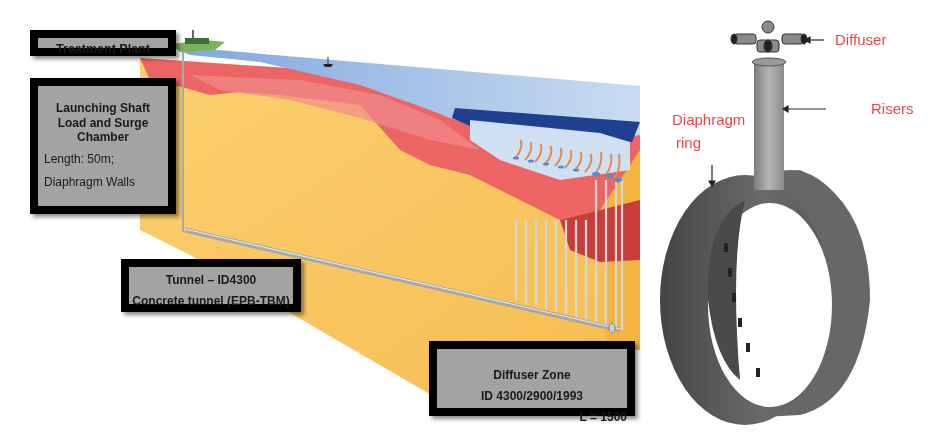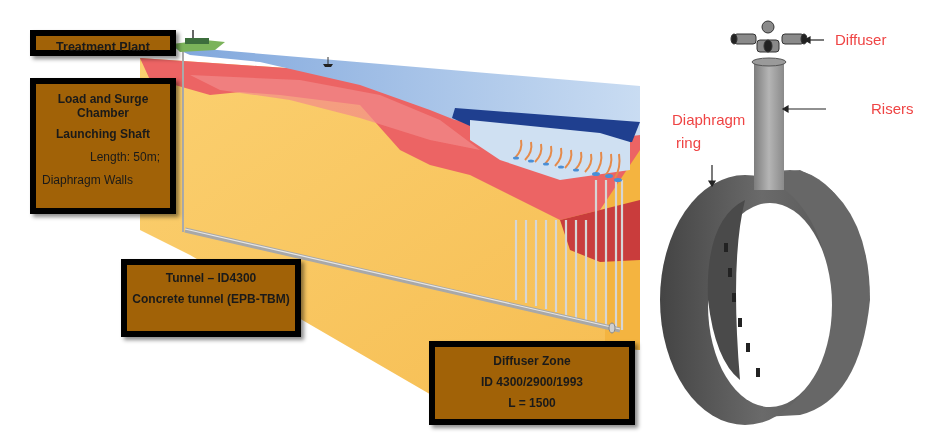--- a/index.html
+++ b/index.html
@@ -1,19 +1,19 @@
 <!DOCTYPE html>
 <html><head>
 <meta charset="utf-8">
 <style>
   html, body { margin:0; padding:0; background:#ffffff; }
   body { width:928px; height:447px; position:relative; overflow:hidden; font-family:"Liberation Sans", sans-serif; }
   #scene { position:absolute; left:0; top:0; width:928px; height:447px; }
   .label-box {
-    position:absolute; background:#a16207; border:6px solid #000000;
+    position:absolute; background:#a3a3a3; border:8px solid #000000;
     box-shadow:3px 3px 4px rgba(0,0,0,0.45);
     color:#1a1a1a; font-weight:bold; text-align:center; box-sizing:border-box;
   }
   .label-box .line { display:block; font-size:12px; line-height:15px; }
   .label-box .line.plain { font-weight:normal; text-align:left; }
   .annot { position:absolute; font-size:15px; color:#ef4444; font-family:"Liberation Sans", sans-serif; }
 </style>
 </head>
 <body>
 
@@ -143,33 +143,33 @@
         <path d="M712 186 L709 181 L715 181 Z"></path>
     </g>
   </g>
 </svg>
 
 <div class="label-box" style="left:30px; top:30px; width:146px; height:26px; padding-top:4px;">
   <span class="line" style="font-size:12.5px;">Treatment Plant</span>
 </div>
 
 <div class="label-box" style="left:30px; top:78px; width:146px; height:136px; padding:8px 6px 4px 6px;">
+  <span class="line" style="margin-top:7px;">Launching Shaft</span>
   <span class="line" style="padding:0 12px; line-height:14px;">Load and Surge Chamber</span>
-  <span class="line" style="margin-top:7px;">Launching Shaft</span>
-  <span class="line plain" style="margin-top:8px;margin-left:48px;">Length: 50m;</span>
+  <span class="line plain" style="margin-top:8px;">Length: 50m;</span>
   <span class="line plain" style="margin-top:8px;">Diaphragm  Walls</span>
 </div>
 
-<div class="label-box" style="left:121px; top:259px; width:180px; height:78px; padding-top:6px;">
+<div class="label-box" style="left:121px; top:259px; width:180px; height:53px; padding-top:6px;">
   <span class="line">Tunnel – ID4300</span>
   <span class="line" style="margin-top:6px;">Concrete tunnel (EPB-TBM)</span>
 </div>
 
-<div class="label-box" style="left:429px; top:341px; width:206px; height:84px; padding-top:7px;">
+<div class="label-box" style="left:429px; top:341px; width:206px; height:75px; padding-top:19px;">
   <span class="line">Diffuser Zone</span>
   <span class="line" style="margin-top:6px;">ID 4300/2900/1993</span>
-  <span class="line" style="margin-top:6px;">L = 1500</span>
+  <span class="line" style="margin-top:6px;text-align:right;">L = 1500</span>
 </div>
 
 <span class="annot" style="left:835px; top:31px;">Diffuser</span>
 <span class="annot" style="left:871px; top:100px;">Risers</span>
 <span class="annot" style="left:672px; top:111px;">Diaphragm</span>
 <span class="annot" style="left:676px; top:134px;">ring</span>
 
 </body></html>

